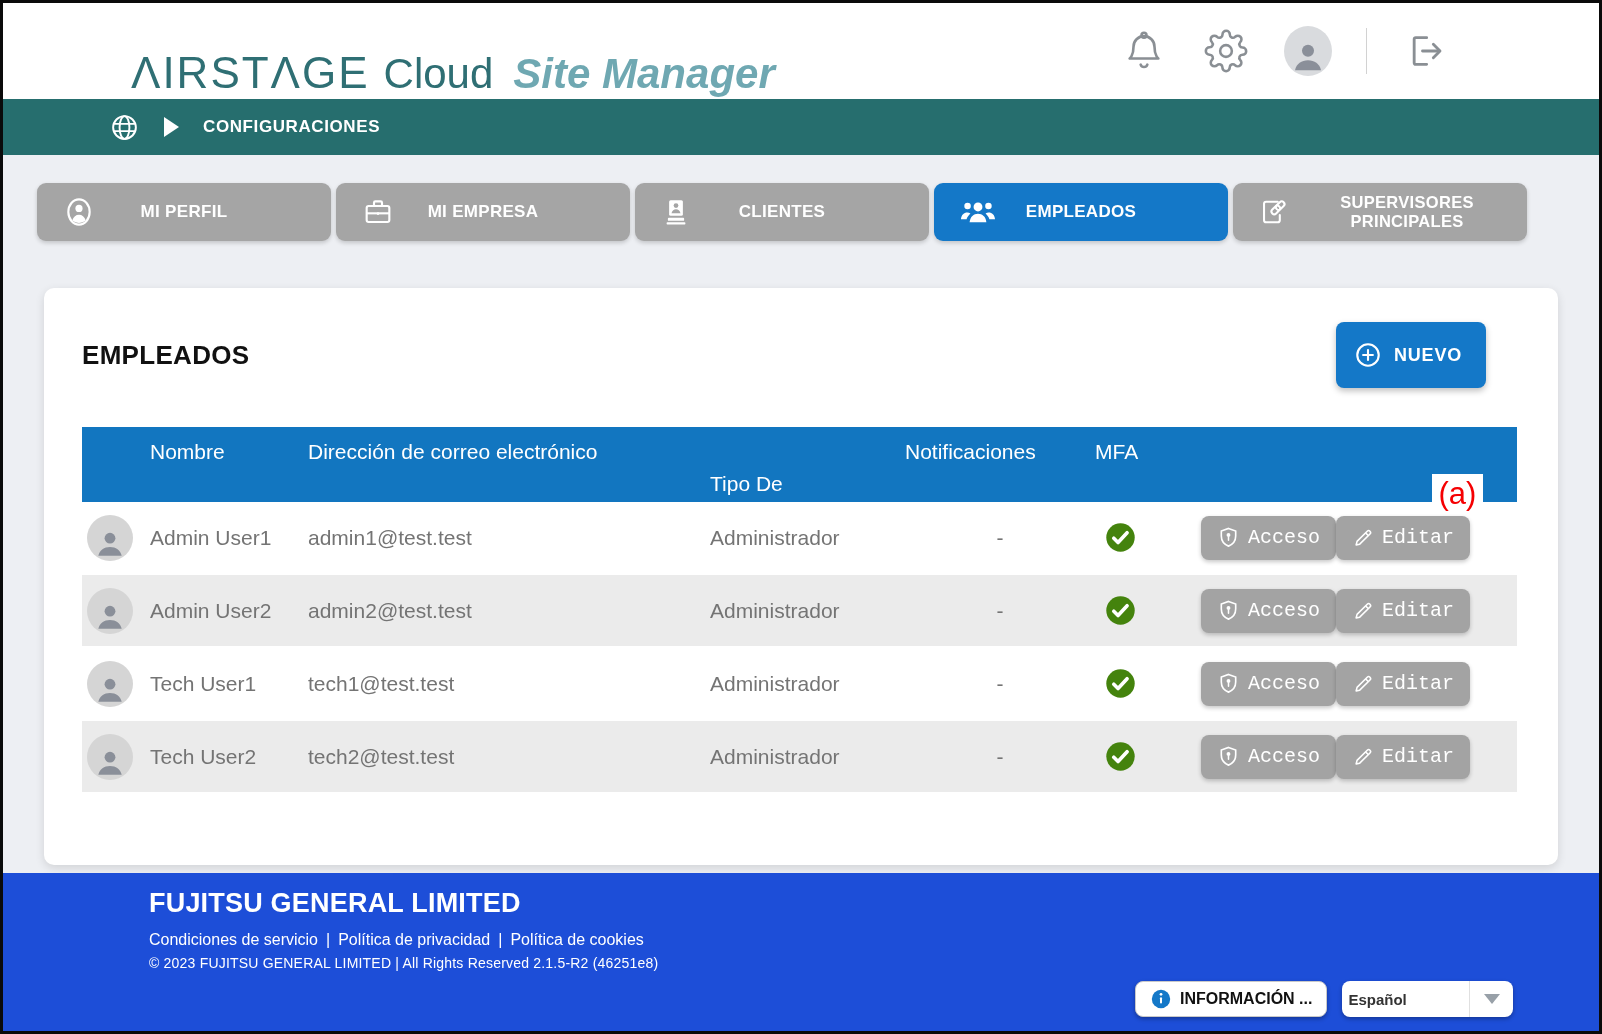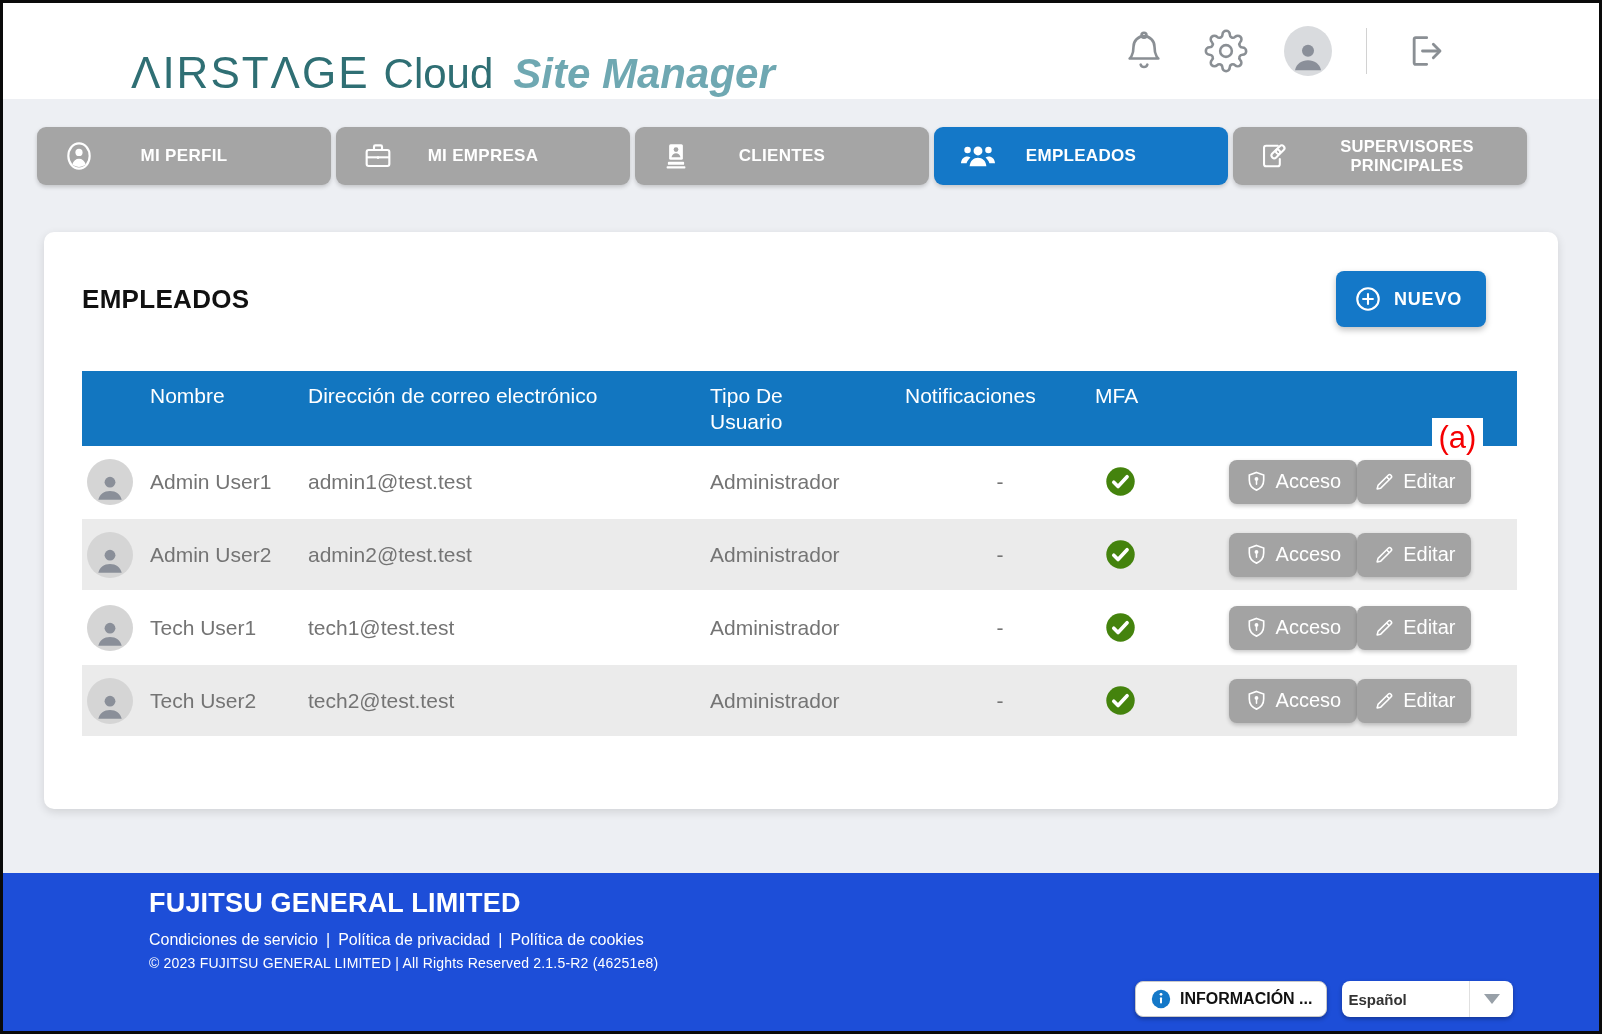--- a/index.html
+++ b/index.html
@@ -31,32 +31,32 @@
   .tab { flex:1 1 0; height:58px; border:none; border-radius:9px; background:#a5a5a5; color:#ffffff; font-family:inherit; font-weight:bold; font-size:17px; letter-spacing:.3px; position:relative; cursor:pointer; box-shadow:0 2px 4px rgba(0,0,0,.18); display:flex; align-items:center; }
   .tab.active { background:#1478c8; }
   .tab .tab-icon { position:absolute; left:26px; top:50%; transform:translateY(-50%); display:flex; }
   .tab .tab-label { width:100%; text-align:center; }
   .tab.long .tab-label { font-size:16.5px; padding-left:54px; }
 
   
   .card { position:relative; margin:47px 41px 0 41px; height:577px; background:#ffffff; border-radius:10px; box-shadow:0 3px 10px rgba(0,0,0,.12); }
   .card-head { display:flex; align-items:center; justify-content:space-between; padding:42px 72px 0 38px; height:92px; }
   .card-title { font-size:26px; font-weight:bold; color:#111; letter-spacing:.3px; }
-  .new-btn { height:56px; min-width:149px; border:none; border-radius:8px; background:#1478c8; color:#fff; font-family:inherit; font-weight:bold; font-size:18px; letter-spacing:.8px; display:flex; align-items:center; gap:12px; padding:0 24px 0 18px; cursor:pointer; box-shadow:0 3px 6px rgba(0,0,0,.25); }
+  .new-btn { height:66px; min-width:149px; border:none; border-radius:8px; background:#1478c8; color:#fff; font-family:inherit; font-weight:bold; font-size:18px; letter-spacing:.8px; display:flex; align-items:center; gap:12px; padding:0 24px 0 18px; cursor:pointer; box-shadow:0 3px 6px rgba(0,0,0,.25); }
 
   .table { margin:47px 41px 0 38px; width:1435px; }
   .thead, .trow { display:grid; grid-template-columns:68px 158px 402px 195px 190px 135px 287px; }
   .thead { background:#1276c0; height:75px; color:#fff; }
   .th { font-size:21px; padding-top:12px; line-height:1.25; font-weight:400; }
   .trow { height:73px; align-items:center; font-size:21px; color:#747474; background:#fff; border-bottom:2px solid #fff; }
   .trow.alt { background:#ebebeb; }
   .cell-center { text-align:center; }
   .avatar-sm { width:46px; height:46px; border-radius:50%; background:#d5d5d5; margin-left:5px; display:flex; align-items:flex-end; justify-content:center; overflow:hidden; }
   .mfa-cell { display:flex; align-items:center; padding-left:10px; }
-  .actions { display:flex; justify-content:center; align-items:center; padding-right:47px; }
+  .actions { display:flex; justify-content:flex-end; align-items:center; padding-right:47px;font-family:Liberation Mono, monospace; }
   .gray-btn { height:44px; border:none; border-radius:8px; background:#a3a3a3; color:#fff; font-family:inherit; font-size:20px; display:inline-flex; align-items:center; gap:8px; padding:0 16px; cursor:pointer; box-shadow:0 2px 4px rgba(0,0,0,.22); }
 
   .annotation { position:absolute; left:1388px; top:186px; width:51px; height:40px; background:#ffffff; color:#f50002; font-size:31px; display:flex; align-items:center; justify-content:center; font-family:"Liberation Sans",sans-serif; }
 
   
   .footer { height:158px; background:#1d4ed8; color:#fff; position:relative; padding:15px 0 0 146px; flex:0 0 auto; }
   .footer-company { font-size:27px; font-weight:600; letter-spacing:.2px; }
   .footer-links { margin-top:12px; font-size:16px; display:flex; gap:8px; }
   .footer-links a { color:#fff; text-decoration:none; }
   .footer-copy { margin-top:6px; font-size:14px; font-weight:300; letter-spacing:.2px; }
@@ -104,20 +104,31 @@
       <button class="icon-btn" aria-label="log out">
         <svg width="40" height="40" viewBox="0 0 24 24" fill="none" stroke="#8a8f94" stroke-width="1.7" stroke-linecap="round" stroke-linejoin="round">
           <path d="M13 4H6.5a1 1 0 0 0-1 1v14a1 1 0 0 0 1 1H13"></path>
           <path d="M10.5 12h10"></path>
           <path d="M17 8l4 4-4 4"></path>
         </svg>
       </button>
     </div>
   </header>
 
+  <nav class="crumb-bar">
+    <span style="display:flex;">
+      <svg width="31" height="31" viewBox="0 0 24 24" fill="none" stroke="#ffffff" stroke-width="1.5">
+        <circle cx="12" cy="12" r="8.8"></circle>
+        <ellipse cx="12" cy="12" rx="3.8" ry="8.8"></ellipse>
+        <path d="M3.4 9.2h17.2M3.4 14.8h17.2"></path>
+      </svg>
+    </span>
+    <span class="play-tri"></span>
+    <span class="crumb-label">CONFIGURACIONES</span>
+  </nav>
 
   <main class="page">
 
     <div class="tabs">
       <button class="tab">
         <span class="tab-icon">
           <svg width="32" height="32" viewBox="0 0 24 24">
             <ellipse cx="12" cy="12" rx="8" ry="9.5" fill="none" stroke="#fff" stroke-width="1.6"></ellipse>
             <circle cx="12" cy="9.3" r="2.7" fill="#fff"></circle>
             <path d="M6.9 18.4c1-2.9 2.8-4.3 5.1-4.3s4.1 1.4 5.1 4.3a8 8 0 0 1-10.2 0z" fill="#fff"></path>
@@ -183,21 +194,21 @@
           </svg>
           <span>NUEVO</span>
         </button>
       </div>
 
       <div class="table">
         <div class="thead">
           <div class="th"></div>
           <div class="th">Nombre</div>
           <div class="th">Dirección de correo electrónico</div>
-          <div class="th" style="padding-right:60px;">Tipo De Usuario</div>
+          <div class="th" style="padding-right:60px;margin-top:32px;">Tipo De Usuario</div>
           <div class="th">Notificaciones</div>
           <div class="th">MFA</div>
           <div class="th"></div>
         </div>
 
         <div class="trow">
           <div>
               <span class="avatar-sm">
                 <svg width="36" height="36" viewBox="0 0 24 24" fill="#8a8f99">
                   <circle cx="12" cy="8.8" r="3.6"></circle>

